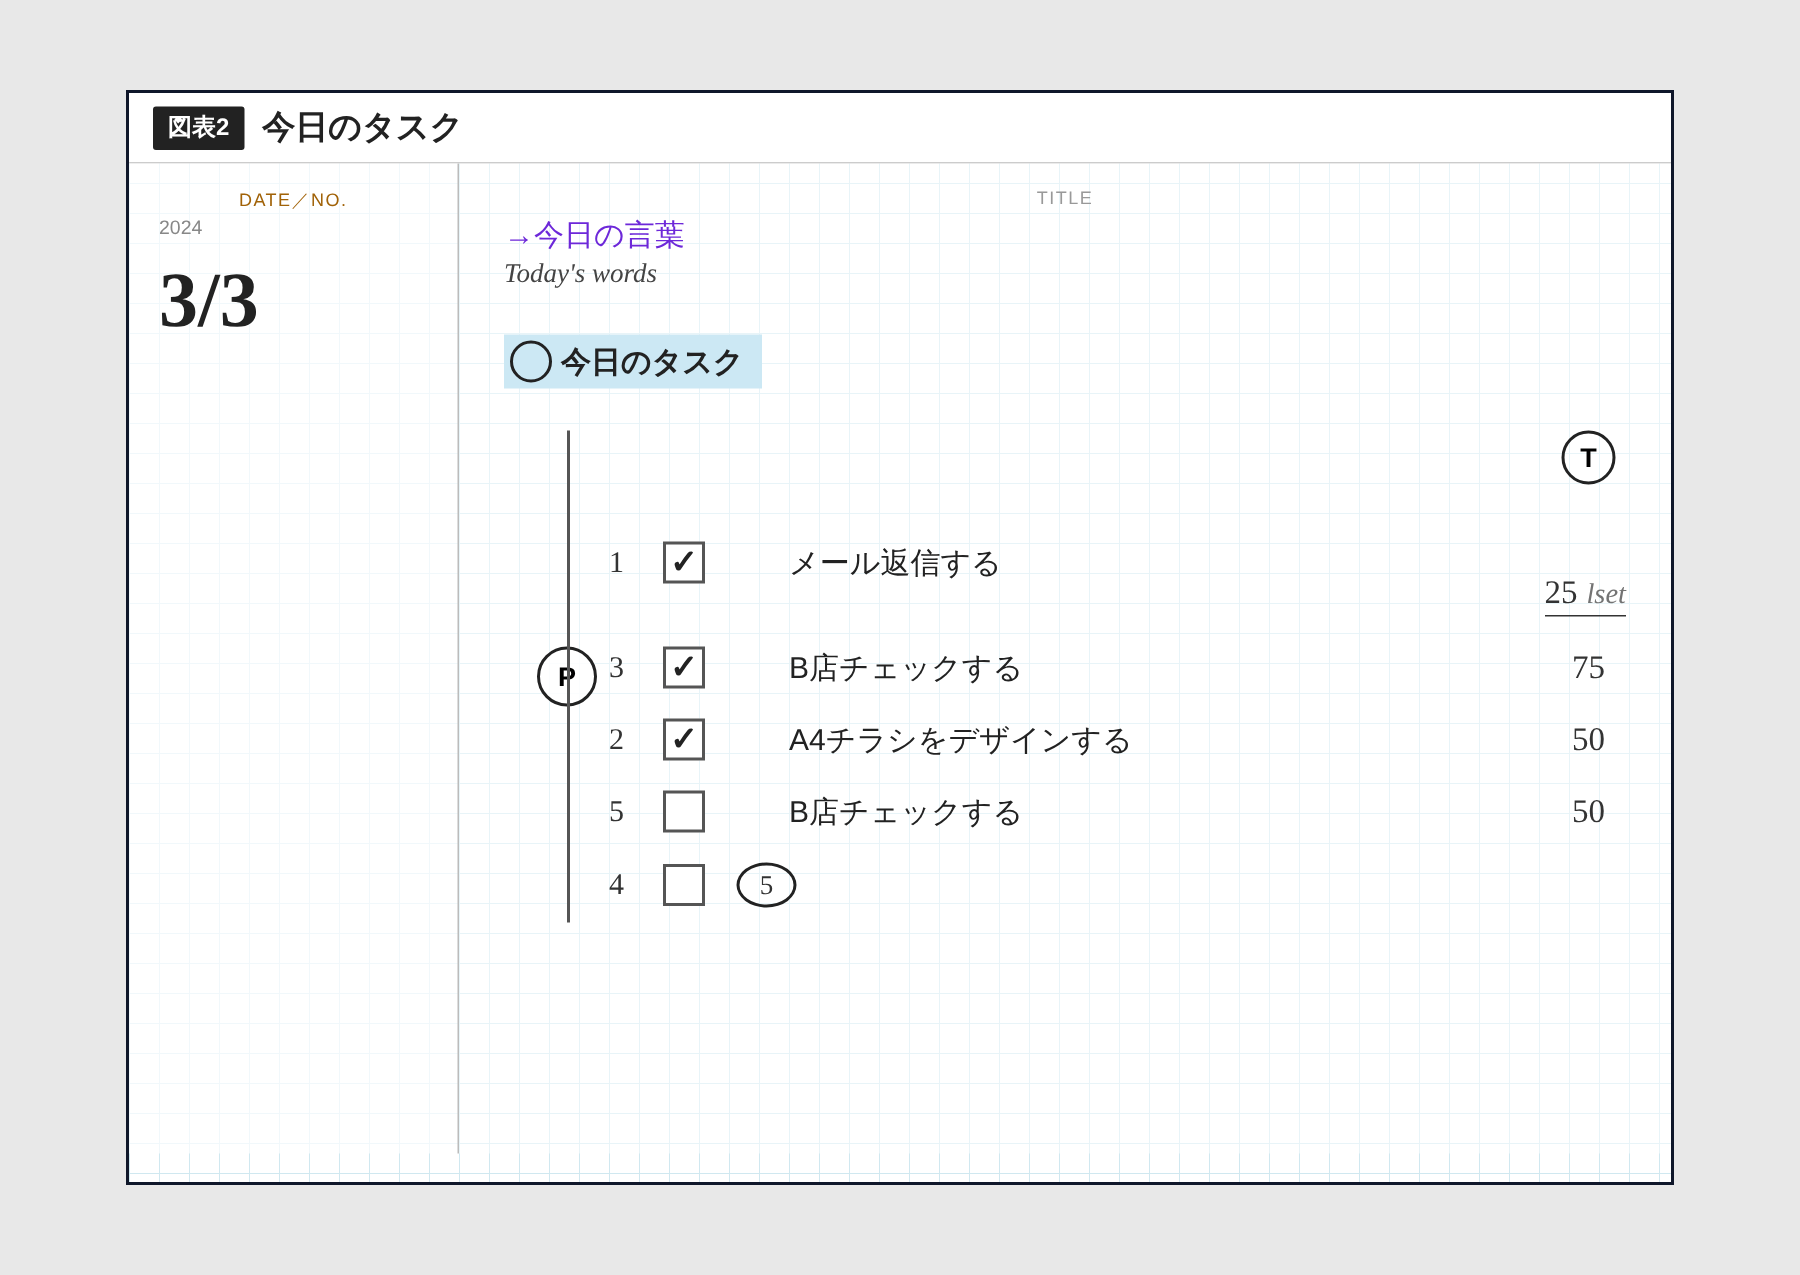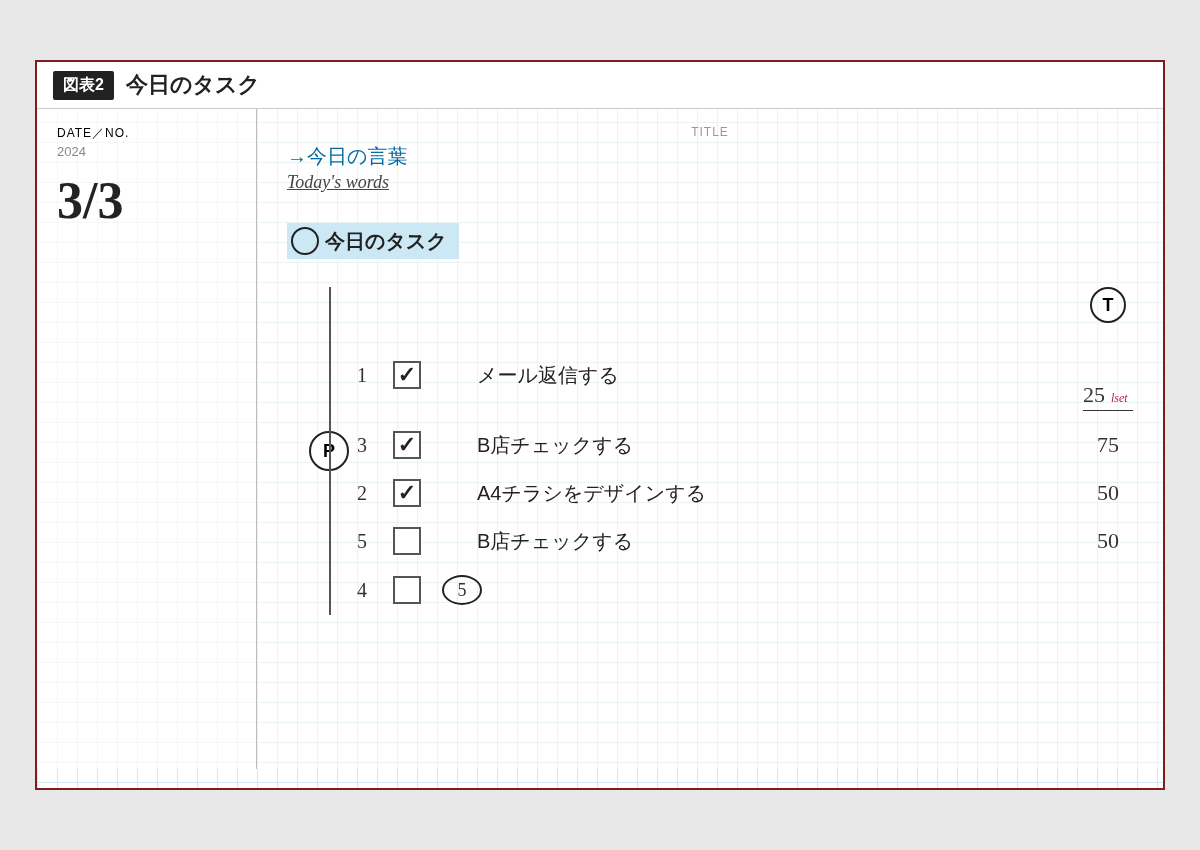--- a/index.html
+++ b/index.html
@@ -9,22 +9,22 @@
       display: flex;
       justify-content: center;
       align-items: center;
       width: 1200px;
       height: 850px;
       font-family: 'Hiragino Kaku Gothic ProN', 'Meiryo', sans-serif;
     }
 
     .card {
       background: #fff;
-      border: 2px solid #7f1d1d;
-      width: 1130px;
+      border: 2px solid #0f172a;
+      width: 1032px;
       min-height: 730px;
       position: relative;
       overflow: hidden;
     }
 
     
     .card::before {
       content: '';
       position: absolute;
       top: 0; left: 0; right: 0; bottom: 0;
@@ -75,23 +75,24 @@
     .left-col {
       width: 220px;
       border-right: 1px solid #bbb;
       padding: 16px 20px;
       background: rgba(255,255,255,0.7);
       flex-shrink: 0;
     }
 
     .date-label {
       font-size: 12px;
-      color: #000000;
+      color: #a16207;
       letter-spacing: 1px;
       font-family: Arial, sans-serif;
+      text-align: center;
     }
 
     .date-value {
       font-size: 13px;
       color: #888;
       margin-top: 2px;
     }
 
     .date-big {
       font-size: 52px;
@@ -113,30 +114,29 @@
       font-size: 12px;
       color: #999;
       letter-spacing: 1px;
       font-family: Arial, sans-serif;
       margin-bottom: 4px;
       text-align: center;
     }
 
     .title-content {
       font-size: 20px;
-      color: #0369a1;
+      color: #6d28d9;
       margin-bottom: 2px;
     }
 
     .title-sub {
       font-size: 18px;
       color: #444;
       font-family: Georgia, 'Times New Roman', serif;
       font-style: italic;
-      text-decoration: underline;
     }
 
     
     .section-heading {
       display: inline-flex;
       align-items: center;
       gap: 6px;
       background: #cce8f4;
       padding: 4px 12px 4px 4px;
       margin-top: 30px;
@@ -306,21 +306,21 @@
     <div style="width:36px;height:36px;border:2px solid #222;border-radius:50%;display:flex;align-items:center;justify-content:center;font-size:18px;font-weight:bold;">T</div>
   </div>
 </div>
             <div class="task-row" style="margin-top: 0px;">
               <div class="task-num">1</div>
               <div class="checkbox checked"></div>
               <div class="task-label">メール返信する</div>
               <div class="task-score" style="min-width: 50px; text-align: center;">
                 <div style="display: flex; align-items: baseline; gap: 6px; border-bottom: 1.5px solid rgb(51, 51, 51); padding-bottom: 2px; margin-top: 43px;">
                   <span style="font-size: 22px;">25</span>
-                  <span style="font-size: 12px; color: #be185d; font-family: Georgia, serif; font-style: italic;">lset</span>
+                  <span style="font-size: 19px; color: #737373; font-family: Georgia, serif; font-style: italic;">lset</span>
                 </div>
               </div>
             </div>
             <div class="task-row">
               <div class="task-num">3</div>
               <div class="checkbox checked"></div>
               <div class="task-label">B店チェックする</div>
               <div class="task-score" style="min-width: 50px; text-align: center;">75</div>
             </div>
             <div class="task-row">

